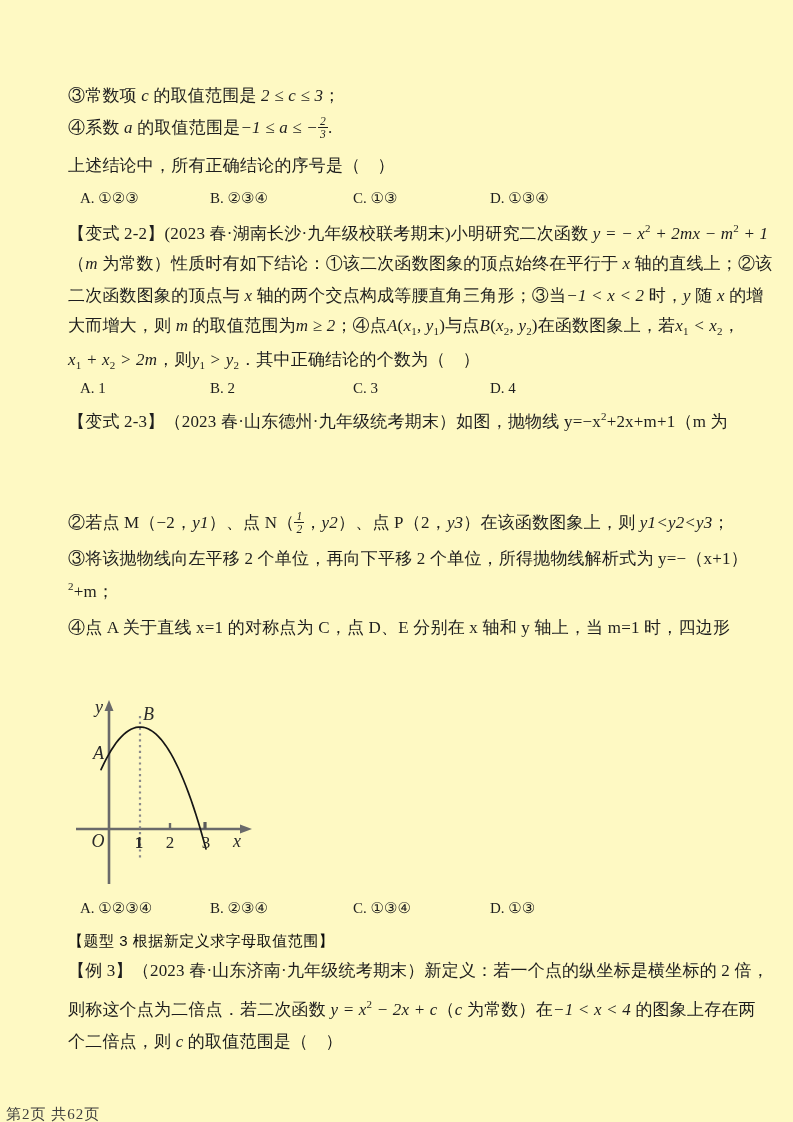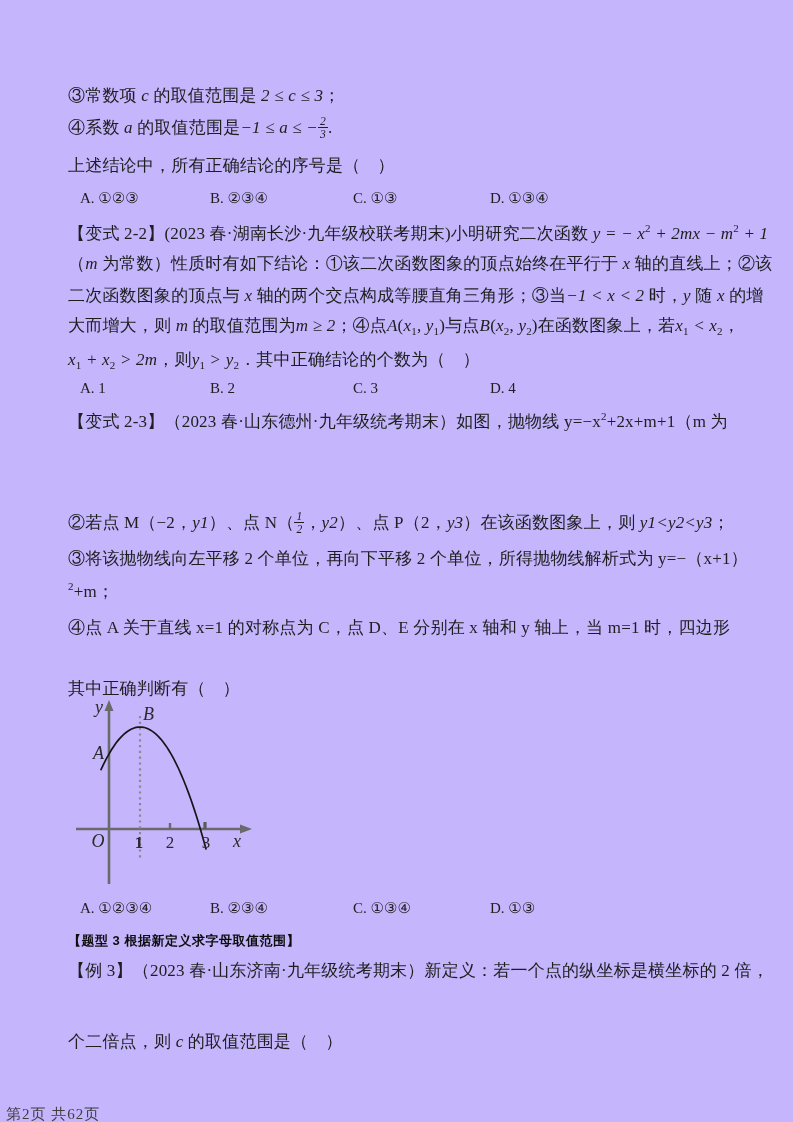--- a/index.html
+++ b/index.html
@@ -1,20 +1,20 @@
 <!DOCTYPE html>
 <html><head>
 <meta charset="utf-8">
 <style>
   html,body{margin:0;padding:0;}
   body{background:#e8e8e8;}
   #page{
     position:relative;
     width:793px;height:1122px;
-    background:#c4b5fd;
+    background:#fef9c3;
     font-family:"Liberation Serif","DejaVu Serif",serif;
     color:#1e1e1e;
     overflow:hidden;
   }
   .line{
     position:absolute;
     left:68px;
     font-size:17px;
     line-height:22px;
     white-space:nowrap;
@@ -31,23 +31,23 @@
   .frac .den{display:block;}
   .sqrt{font-style:italic;}
   .sqrt .rad{border-top:1.3px solid #1e1e1e;padding:0 1px;}
   .opts{position:absolute;left:60px;height:22px;width:660px;font-size:15px;}
   .opt{position:absolute;top:0;white-space:nowrap;}
   .opt.o0{left:20px;}
   .opt.o1{left:150px;}
   .opt.o2{left:293px;}
   .opt.o3{left:430px;}
   .heading{
-    font-weight:bold;color:#0d0d0d;
+    font-weight:normal;color:#0d0d0d;
     font-family:"Liberation Sans","DejaVu Sans",sans-serif;
-    font-size:13px;letter-spacing:0.5px;
+    font-size:15px;letter-spacing:0.5px;
   }
   #figure{position:absolute;left:73px;top:698px;}
   #footer{
     position:absolute;left:0;right:0;top:1105px;
     text-align:left;font-size:15px;color:#3f3f3f;letter-spacing:1px;margin-left:6px;
   }
   svg text{font-family:"Liberation Serif","DejaVu Serif",serif;}
   .axlabel{font-style:italic;font-size:18px;fill:#2a2a2a;}
   .ticklabel{font-size:17px;fill:#2a2a2a;}
 </style>
@@ -78,21 +78,20 @@
     <span class="opt o1">B. 2</span>
     <span class="opt o2">C. 3</span>
     <span class="opt o3">D. 4</span>
   </div>
 
   <div class="line" style="top:411px"><span>【变式 2-3】（2023 春·山东德州·九年级统考期末）如图，抛物线 y=−x</span><span class="sup">2</span><span>+2x+m+1（m 为</span></div>
   <div class="line" style="top:510px"><span>②若点 M（−2，</span><span class="i">y1</span><span>）、点 N（</span><span class="frac"><span class="num">1</span><span class="den">2</span></span><span>，</span><span class="i">y2</span><span>）、点 P（2，</span><span class="i">y3</span><span>）在该函数图象上，则 </span><span class="i">y1&lt;y2&lt;y3</span><span>；</span></div>
   <div class="line" style="top:548px"><span>③将该抛物线向左平移 2 个单位，再向下平移 2 个单位，所得抛物线解析式为 y=−（x+1）</span></div>
   <div class="line" style="top:581px"><span class="sup">2</span><span>+m；</span></div>
   <div class="line" style="top:617px"><span>④点 A 关于直线 x=1 的对称点为 C，点 D、E 分别在 x 轴和 y 轴上，当 m=1 时，四边形</span></div>
-  <div class="line" style="top:678px"><span>其中正确判断有（　）</span></div>
 
   <div id="figure">
     <svg width="192" height="196" viewBox="0 0 192 196">
 
       <line x1="36" y1="10" x2="36" y2="186" stroke="#6a6a6a" stroke-width="2.6"></line>
       <polygon points="36,2 31.5,13 40.5,13" fill="#6a6a6a"></polygon>
       <line x1="3" y1="131" x2="171" y2="131" stroke="#6a6a6a" stroke-width="2.6"></line>
       <polygon points="179,131 167,126.5 167,135.5" fill="#6a6a6a"></polygon>
 
       <line x1="97" y1="125" x2="97" y2="131" stroke="#6a6a6a" stroke-width="2.4"></line>
@@ -116,17 +115,18 @@
   <div class="opts" style="top:899px">
     <span class="opt o0">A. ①②③④</span>
     <span class="opt o1">B. ②③④</span>
     <span class="opt o2">C. ①③④</span>
     <span class="opt o3">D. ①③</span>
   </div>
 
   <div class="line heading" style="top:930px">【题型 3  根据新定义求字母取值范围】</div>
 
   <div class="line" style="top:960px"><span>【例 3】（2023 春·山东济南·九年级统考期末）新定义：若一个点的纵坐标是横坐标的 2 倍，</span></div>
+  <div class="line" style="top:999px"><span>则称这个点为二倍点．若二次函数 </span><span class="i">y = x</span><span class="sup">2</span><span class="i"> − 2x + c</span><span>（</span><span class="i">c</span><span> 为常数）在</span><span class="i">−1 &lt; x &lt; 4</span><span> 的图象上存在两</span></div>
   <div class="line" style="top:1031px"><span>个二倍点，则 </span><span class="i">c</span><span> 的取值范围是（　）</span></div>
 
   <div id="footer">第2页 共62页</div>
 
 </div>
 
 </body></html>

